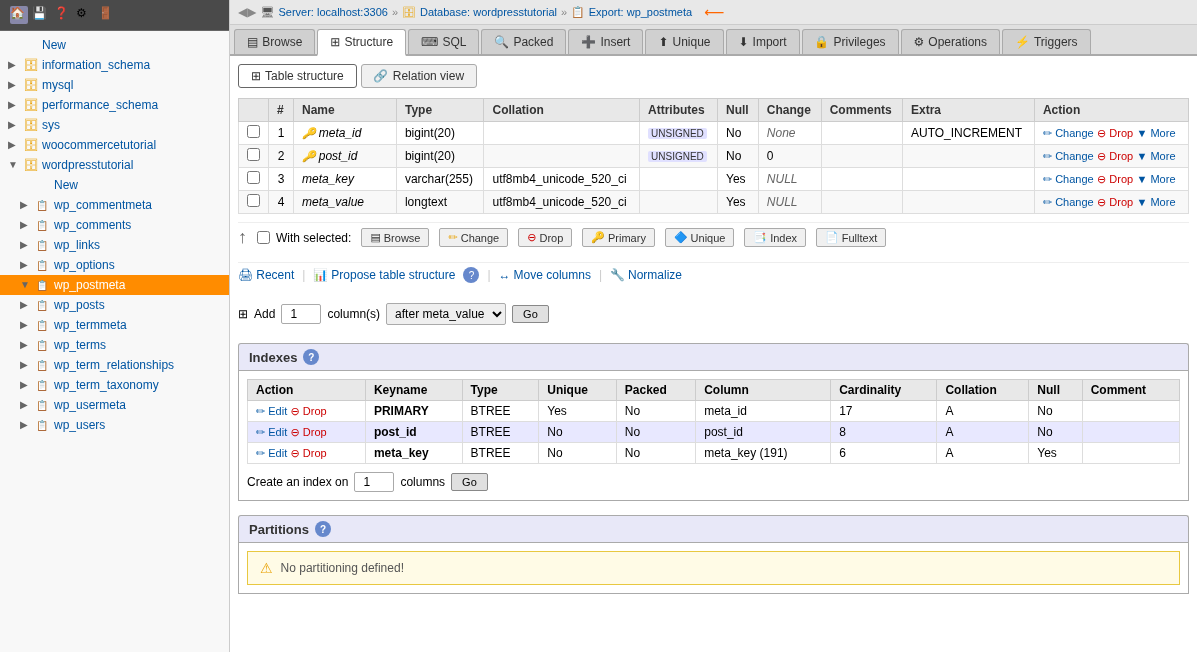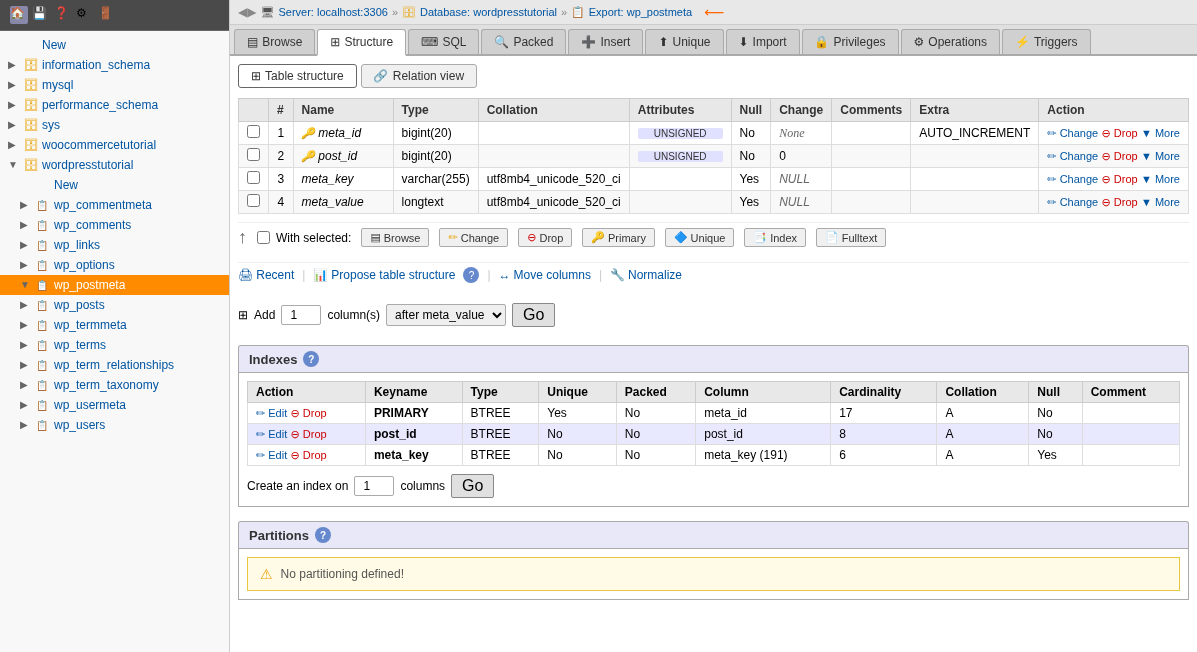--- a/index.html
+++ b/index.html
@@ -161,21 +161,21 @@
     #structure-table td {
       border: 1px solid #ddd;
       padding: 3px 8px;
       vertical-align: middle;
     }
     #structure-table tr:nth-child(even) td { background: #f8f8f8; }
     #structure-table tr:nth-child(odd) td { background: #fff; }
     .action-link { color: #0055a2; cursor: pointer; text-decoration: none; font-size: 11px; }
     .action-drop { color: #cc0000; cursor: pointer; font-size: 11px; }
     .key-icon { color: #e8a000; font-size: 11px; }
-    .unsigned-badge { background: #e0e0ff; padding: 0 16px; font-size: 10px; border-radius: 2px; color: #333; }
+    .unsigned-badge { background: #e0e0ff; padding: 0 3px; font-size: 10px; border-radius: 2px; color: #333; }
     .col-num { width: 25px; text-align: center; }
     .col-name { min-width: 100px; font-style: italic; }
 
     
     #table-actions {
       display: flex;
       align-items: center;
       gap: 10px;
       margin-bottom: 10px;
       font-size: 12px;
@@ -229,21 +229,21 @@
       font-size: 12px;
       text-align: center;
       border-radius: 2px;
     }
     .go-btn {
       padding: 2px 10px;
       background: #e0e0e0;
       border: 1px solid #888;
       cursor: pointer;
       border-radius: 2px;
-      font-size: 16px;
+      font-size: 11px;
     }
     select.position-select {
       font-size: 12px;
       border: 1px solid #aaa;
       padding: 2px 4px;
       border-radius: 2px;
     }
 
     
     .section-header {
@@ -529,21 +529,21 @@
       </thead>
       <tbody id="structure-tbody">
       <tr>
             <td class="col-num"><input type="checkbox" style=""></td>
             <td class="col-num">1</td>
             <td class="col-name"><span class="key-icon">🔑 </span><span>meta_id</span></td>
             <td>bigint(20)</td>
             <td></td>
             <td><span class="unsigned-badge">UNSIGNED</span></td>
             <td>No</td>
-            <td><i style="color: rgb(102, 102, 102); font-family: Liberation Serif, serif;">None</i></td>
+            <td><i style="color: rgb(102, 102, 102);">None</i></td>
             <td></td>
             <td>AUTO_INCREMENT</td>
             <td style="white-space: nowrap;"><a class="action-link">✏ Change</a> <a class="action-drop">⊖ Drop</a> <span style="color: rgb(0, 85, 162); cursor: pointer; font-size: 11px;">▼ More</span></td>
           </tr>
           <tr>
             <td class="col-num"><input type="checkbox" style=""></td>
             <td class="col-num">2</td>
             <td class="col-name"><span class="key-icon">🔑 </span><span>post_id</span></td>
             <td>bigint(20)</td>
             <td></td>

